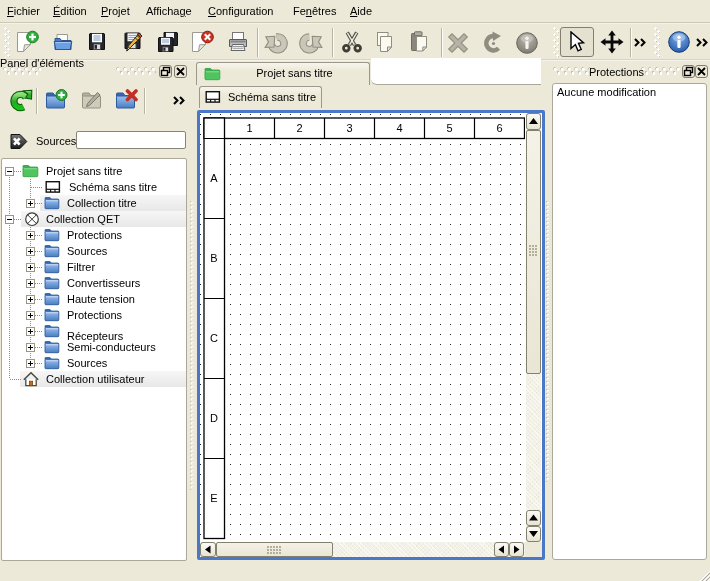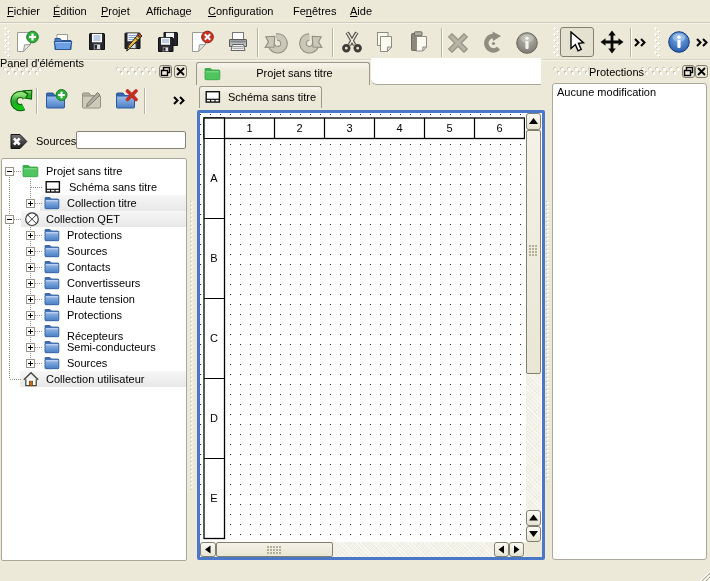--- a/index.html
+++ b/index.html
@@ -320,21 +320,21 @@
  <path d="M2.8 8.2 V14.7 H13.2 V8.2" fill="#fff" stroke="#4a4a42" stroke-width="1.3"></path>
  <path d="M0.8 8.8 L8 1.8 L15.2 8.8" fill="none" stroke="#4a4a42" stroke-width="1.5"></path>
  <rect x="6.4" y="10.2" width="3.2" height="4.5" fill="#c96a1a" stroke="#7e4410" stroke-width="0.8"></rect>
 </svg>
 <div class="tl" style="left:46px;top:165px">Projet sans titre</div>
 <div class="tl" style="left:69px;top:181px">Schéma sans titre</div>
 <div class="tl" style="left:67px;top:197px">Collection titre</div>
 <div class="tl" style="left:46px;top:213px">Collection QET</div>
 <div class="tl" style="left:67px;top:229px">Protections</div>
 <div class="tl" style="left:67px;top:245px">Sources</div>
-<div class="tl" style="left:67px;top:261px">Contacts</div>
+<div class="tl" style="left:67px;top:261px">Filtrer</div>
 <div class="tl" style="left:67px;top:277px">Convertisseurs</div>
 <div class="tl" style="left:67px;top:293px">Haute tension</div>
 <div class="tl" style="left:67px;top:309px">Protections</div>
 <div class="tl" style="left:67px;top:330px">Récepteurs</div>
 <div class="tl" style="left:67px;top:341px">Semi-conducteurs</div>
 <div class="tl" style="left:67px;top:357px">Sources</div>
 <div class="tl" style="left:46px;top:373px">Collection utilisateur</div>
 </div>
 
 <svg class="a" style="left:44px;top:195px;width:16px;height:226px" viewBox="0 0 16 226">

